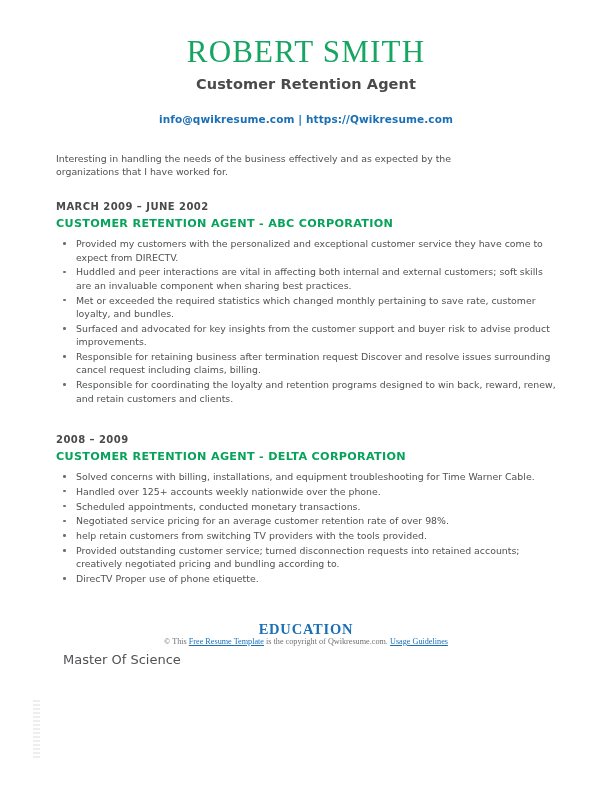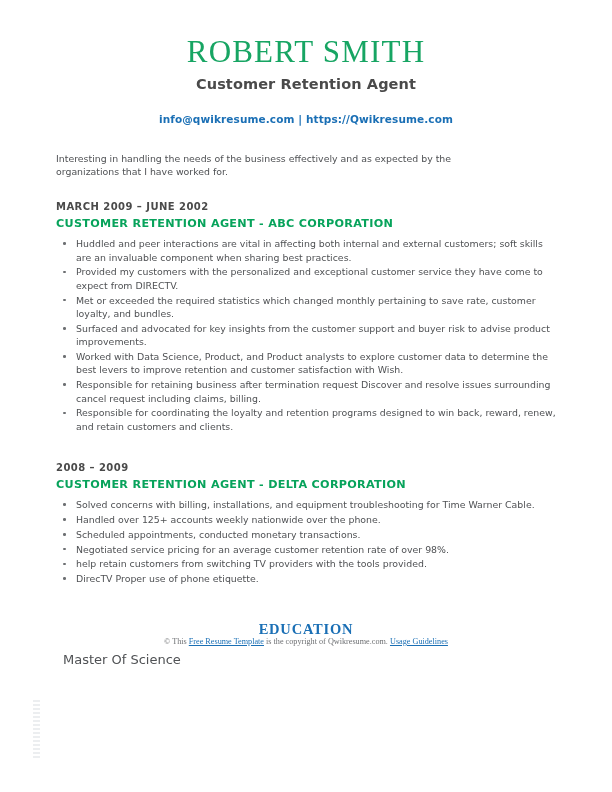--- a/index.html
+++ b/index.html
@@ -174,39 +174,39 @@
   </div>
 
   <div class="content">
 
     <div class="summary">Interesting in handling the needs of the business effectively and as expected by the organizations that I have worked for.</div>
 
     <div class="exp-block">
       <div class="exp-date">MARCH 2009 – JUNE 2002</div>
       <div class="exp-title">CUSTOMER RETENTION AGENT - ABC CORPORATION</div>
       <ul class="bullets">
+        <li>Provided my customers with the personalized and exceptional customer service they have come to expect from DIRECTV.</li>
         <li>Huddled and peer interactions are vital in affecting both internal and external customers; soft skills are an invaluable component when sharing best practices.</li>
-        <li>Provided my customers with the personalized and exceptional customer service they have come to expect from DIRECTV.</li>
         <li>Met or exceeded the required statistics which changed monthly pertaining to save rate, customer loyalty, and bundles.</li>
         <li>Surfaced and advocated for key insights from the customer support and buyer risk to advise product improvements.</li>
-        <li>Worked with Data Science, Product, and Product analysts to explore customer data to determine the best levers to improve retention and customer satisfaction with Wish.</li>
         <li>Responsible for retaining business after termination request Discover and resolve issues surrounding cancel request including claims, billing.</li>
         <li>Responsible for coordinating the loyalty and retention programs designed to win back, reward, renew, and retain customers and clients.</li>
       </ul>
     </div>
 
     <div class="exp-block second">
       <div class="exp-date">2008 – 2009</div>
       <div class="exp-title">CUSTOMER RETENTION AGENT - DELTA CORPORATION</div>
       <ul class="bullets">
         <li>Solved concerns with billing, installations, and equipment troubleshooting for Time Warner Cable.</li>
         <li>Handled over 125+ accounts weekly nationwide over the phone.</li>
         <li>Scheduled appointments, conducted monetary transactions.</li>
         <li>Negotiated service pricing for an average customer retention rate of over 98%.</li>
         <li>help retain customers from switching TV providers with the tools provided.</li>
+        <li>Provided outstanding customer service; turned disconnection requests into retained accounts; creatively negotiated pricing and bundling according to.</li>
         <li>DirecTV Proper use of phone etiquette.</li>
       </ul>
     </div>
 
     <div class="edu-block">
       <div class="edu-heading">EDUCATION</div>
       <div class="edu-item">Master Of Science</div>
     </div>
 
   </div>

